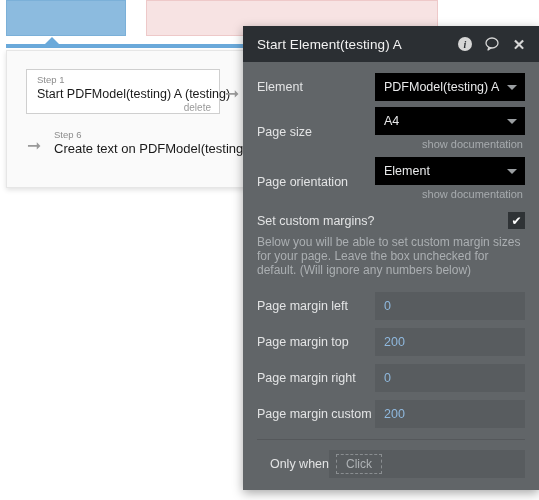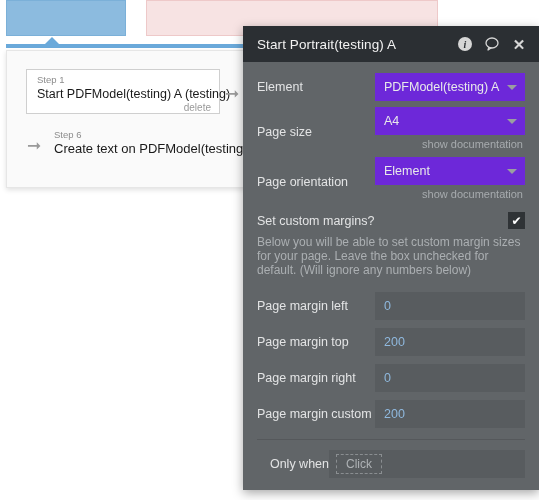--- a/index.html
+++ b/index.html
@@ -114,21 +114,21 @@
     margin-bottom: 0px; min-height: 30px;
   }
   .flabel {
     width: 118px; flex-shrink: 0;
     color: #e3e4e5; font-size: 12.5px;
   }
   .fctl { flex: 1; }
 
   .dd {
     position: relative; height: 28px;
-    background: #6d28d9;
+    background: #000000;
     display: flex; align-items: center;
     padding: 0 22px 0 9px;
     color: #e8e9ea; font-size: 12.5px;
     white-space: nowrap; overflow: hidden;
   }
   .dd-caret {
     position: absolute; right: 8px; top: 50%;
     margin-top: -2px;
     width: 0; height: 0;
     border-left: 5px solid transparent;
@@ -221,21 +221,21 @@
 
     <div class="bg-right-frag" style="left:528px; top:82px;">ne</div>
     <div class="bg-right-frag" style="left:528px; top:139px;">ic</div>
     <div class="bg-dashed" style="left:524px; top:125px; width:15px;"></div>
     <div class="bg-dashed" style="left:524px; top:163px; width:15px;"></div>
   </div>
 
   <div class="panel">
 
     <div class="panel-header">
-      <div class="panel-title">Start Portrait(testing) A</div>
+      <div class="panel-title">Start Element(testing) A</div>
       <div class="hdr-icons">
         <div class="icon-btn">
           <span class="icon-info">i</span>
         </div>
         <div class="icon-btn">
           <svg width="15" height="14" viewBox="0 0 15 14">
             <ellipse cx="7" cy="6" rx="6" ry="5" fill="none" stroke="#d6d6d6" stroke-width="1.3"></ellipse>
             <path d="M4 10 L3 13 L6.5 10.6" fill="none" stroke="#d6d6d6" stroke-width="1.3" stroke-linejoin="round"></path>
           </svg>
         </div>

